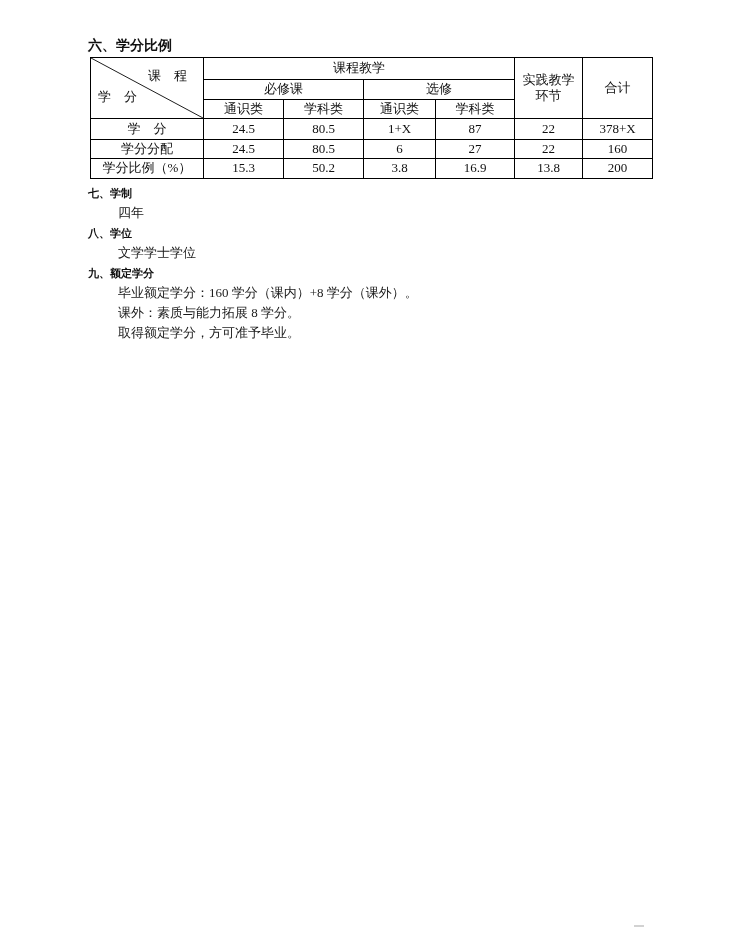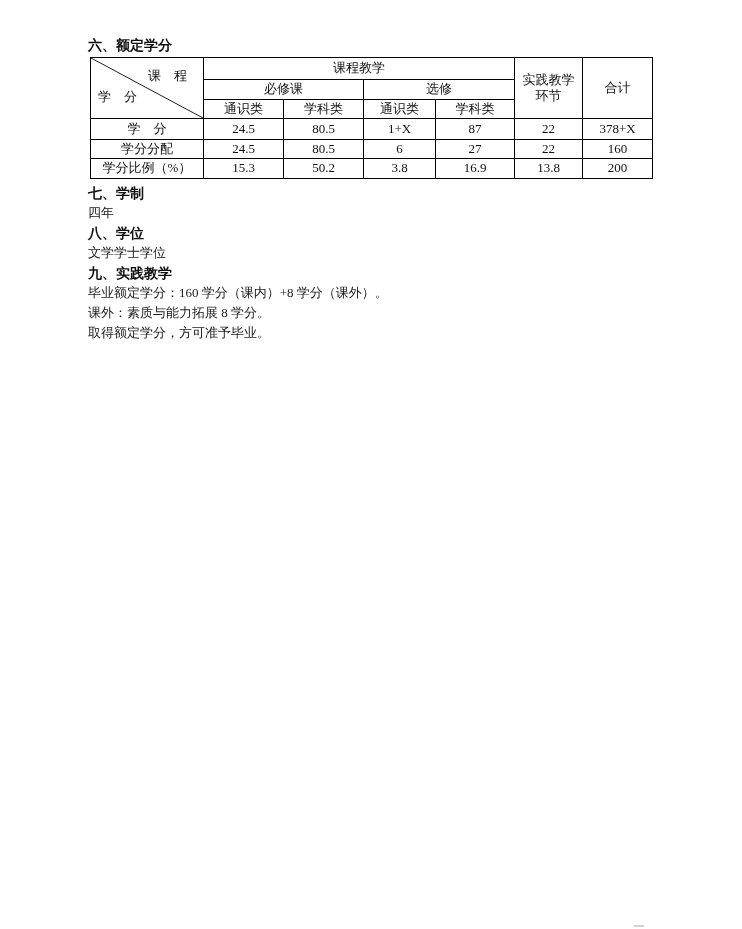--- a/index.html
+++ b/index.html
@@ -35,33 +35,33 @@
   td.corner svg { position:absolute; left:0; top:0; width:100%; height:100%; display:block; }
   .corner-tr { position:absolute; top:10px; right:16px; font-size:13px; }
   .corner-bl { position:absolute; bottom:13px; left:7px; font-size:13px; }
 
   td.practice-cell { line-height:16px; font-size:13px; }
 
   .text-block { position:absolute; left:88px; top:183px; width:560px; }
   .text-block .line { height:20px; line-height:20px; white-space:nowrap; }
   .sec-heading {
     font-family:"Liberation Sans","DejaVu Sans",sans-serif;
-    font-weight:bold; font-size:14px; color:#111;
+    font-weight:bold; font-size:11px; color:#111;
   }
-  .sec-body { font-size:13px; color:#1a1a1a; }
+  .sec-body { margin-left:30px; font-size:13px; color:#1a1a1a; }
 
   .footer-mark {
     position:absolute; left:634px; top:925px; width:10px; height:2px;
     background:#d2d2d2;
   }
 </style>
 </head>
 <body>
 
-<div class="page-title">六、额定学分</div>
+<div class="page-title">六、学分比例</div>
 
 <table class="credit-table">
   <colgroup>
     <col style="width:113px">
       <col style="width:80px">
       <col style="width:80px">
     <col style="width:72px">
       <col style="width:79px">
       <col style="width:68px">
       <col style="width:70px">
@@ -120,19 +120,19 @@
     <td>200</td>
   </tr>
 </tbody>
   </table>
 
 <div class="text-block">
   <div class="line sec-heading">七、学制</div>
   <div class="line sec-body">四年</div>
   <div class="line sec-heading">八、学位</div>
   <div class="line sec-body">文学学士学位</div>
-  <div class="line sec-heading">九、实践教学</div>
+  <div class="line sec-heading">九、额定学分</div>
   <div class="line sec-body">毕业额定学分：160 学分（课内）+8 学分（课外）。</div>
   <div class="line sec-body">课外：素质与能力拓展 8 学分。</div>
   <div class="line sec-body">取得额定学分，方可准予毕业。</div>
 </div>
 
 <div class="footer-mark"></div>
 
 </body></html>

